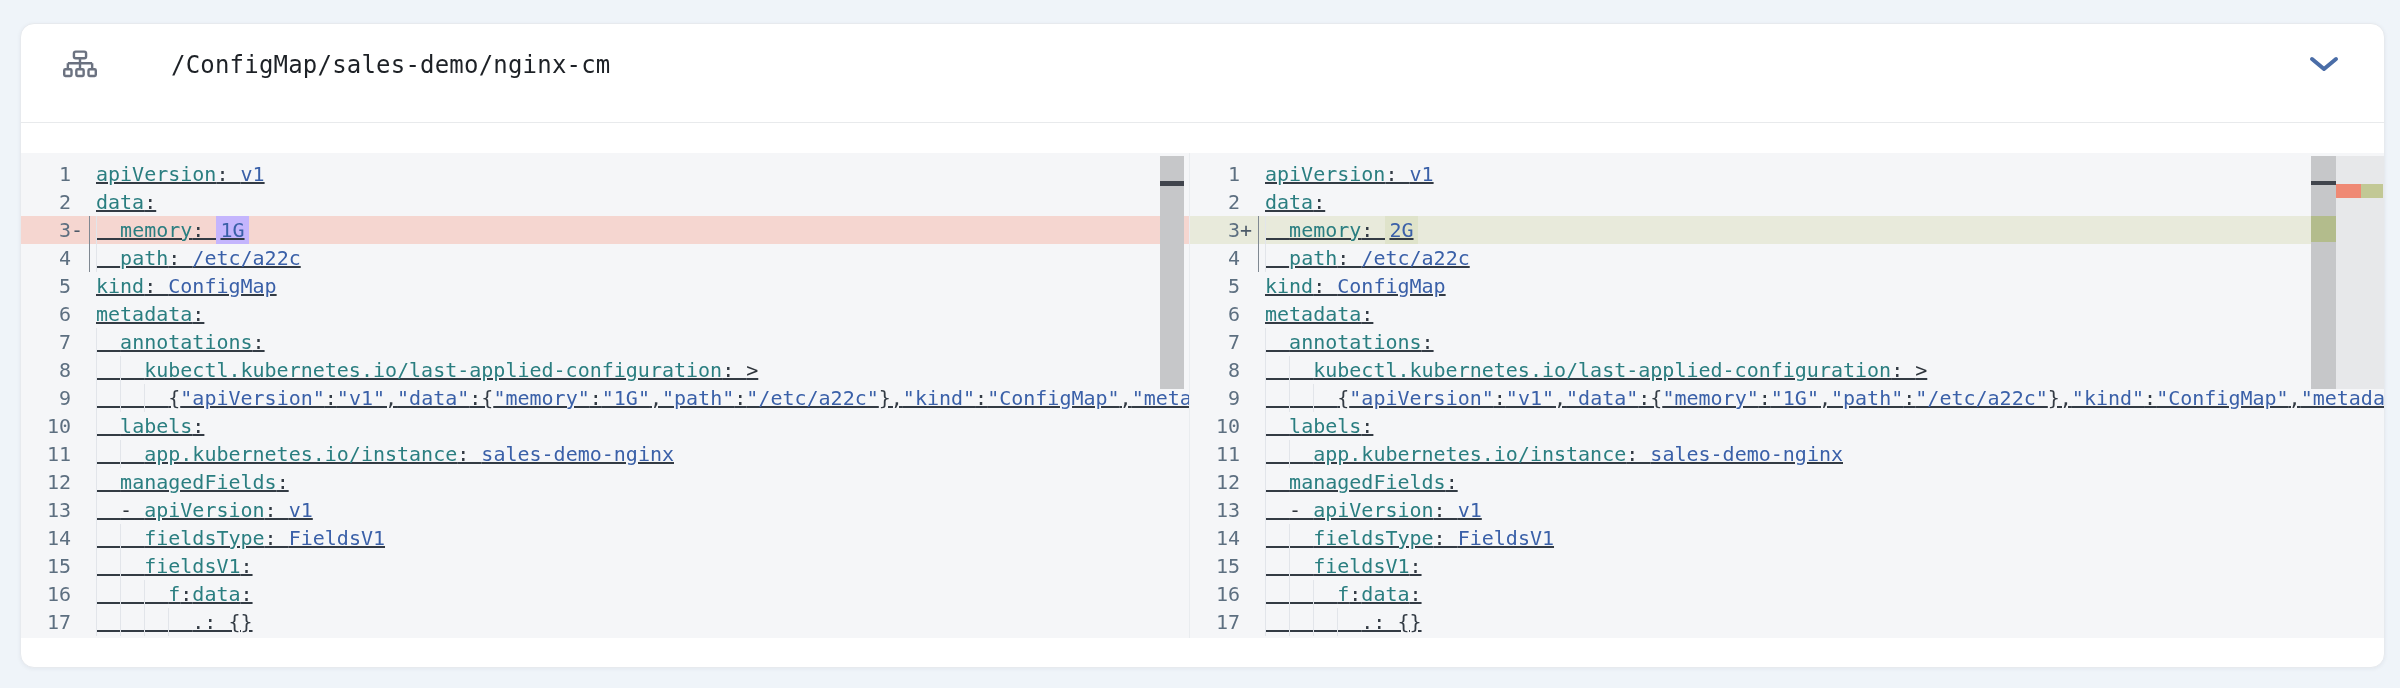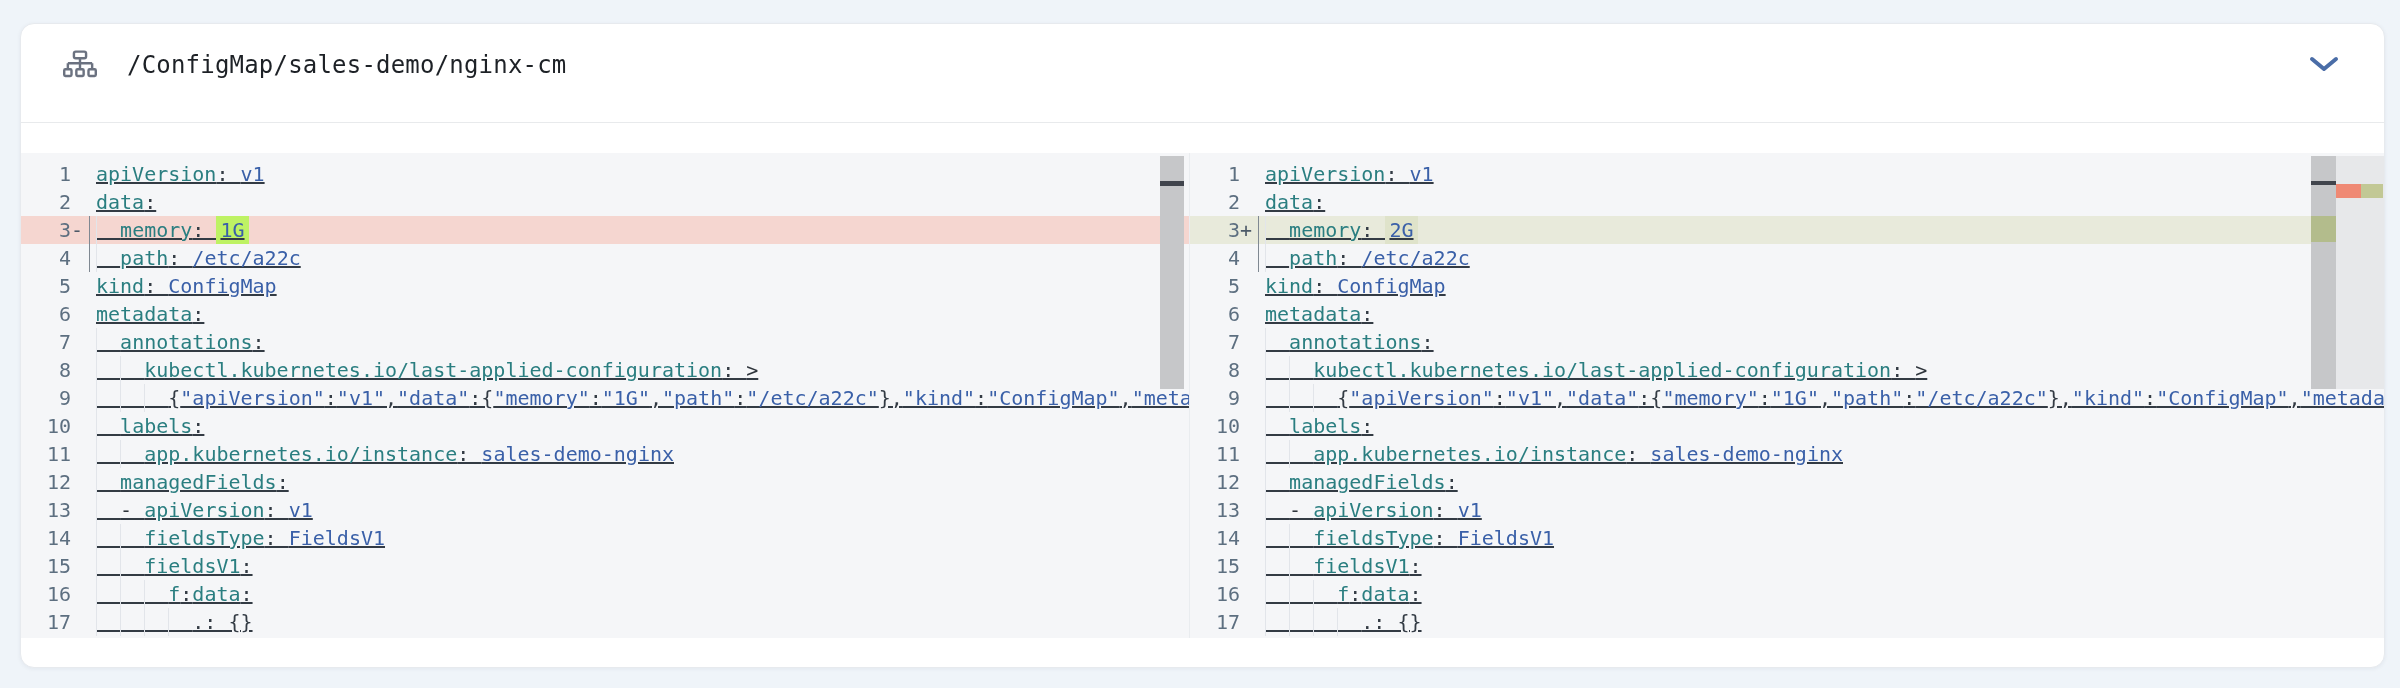--- a/index.html
+++ b/index.html
@@ -12,21 +12,21 @@
   .card{
     position:absolute;left:20px;top:23px;width:2365px;height:645px;
     background:#ffffff;border:1px solid #e7eaee;border-radius:14px;
     box-shadow:0 1px 4px rgba(20,40,60,.06);
     box-sizing:border-box;overflow:hidden;
   }
   .card-header{
     position:absolute;left:0;right:0;top:0;height:99px;
     border-bottom:1px solid #e8eaec;
     display:flex;align-items:center;
-    padding:0 40px 16px 42px;box-sizing:border-box;
+    padding:0 40px 16px 42px;box-sizing:border-box;gap:44px;
   }
   .hdr-icon{flex:0 0 auto;width:34px;height:36px;color:#6b7280;}
   .hdr-title{
     margin-left:30px;font-size:24px;color:#1d2126;letter-spacing:.2px;
     white-space:nowrap;
   }
   .hdr-spacer{flex:1;}
   .collapse-btn{
     flex:0 0 auto;background:none;border:none;cursor:pointer;
     width:40px;height:40px;display:flex;align-items:center;justify-content:center;padding:0;
@@ -48,21 +48,21 @@
   .bseg{flex:0 0 1px;background:transparent;}
   .row.bordered .bseg{background:#7f8892;}
   .content{
     flex:1 1 auto;white-space:pre;color:#333b44;overflow:hidden;
     padding-left:6px;position:relative;text-decoration:underline;
   }
   .tok-k{color:#2a7e80;}
   .tok-v{color:#3a60a8;}
   .tok-p{color:#333b44;}
   .tok-o{color:#2f353c;}
-  .tok-hd{color:#3a60a8;background:#bef264;padding:2px 4px;}
+  .tok-hd{color:#3a60a8;background:#c4b5fd;padding:2px 4px;}
   .tok-ha{color:#3a60a8;background:#dfe3ca;padding:2px 4px;}
   .guide{position:absolute;top:0;width:1px;height:28px;background:#e2e5ea;}
   
   .sb-left{
     position:absolute;right:5px;top:3px;width:24px;height:233px;
     background:#c6c7c9;
   }
   .sb-mark-dark{position:absolute;left:0;right:0;height:5px;background:#41454d;}
   .ruler-right{position:absolute;right:0;top:3px;width:73px;height:233px;}
   .ruler-backdrop{position:absolute;left:25px;right:0;top:0;bottom:0;background:#e7e8ea;}

